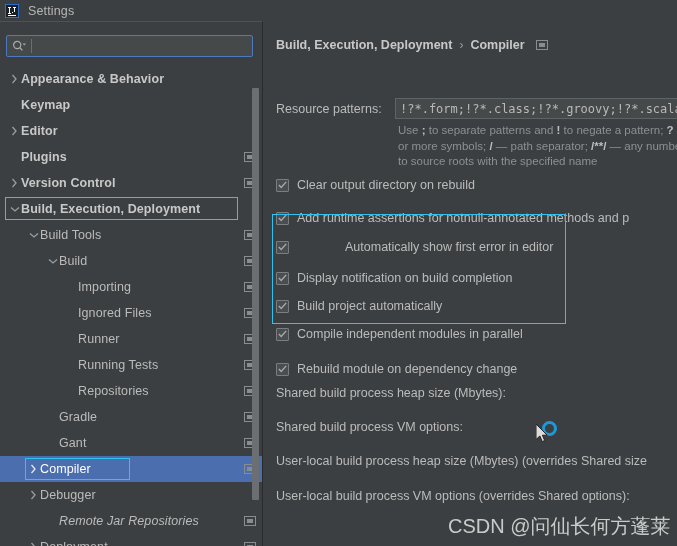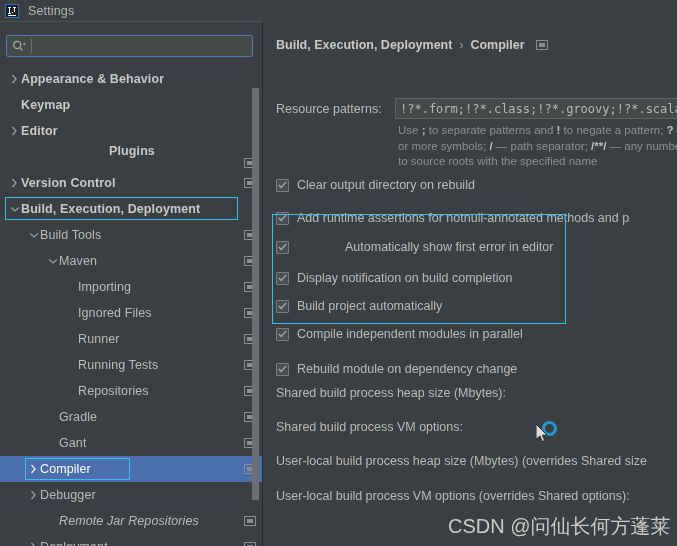--- a/index.html
+++ b/index.html
@@ -371,21 +371,21 @@
           <span class="label">Keymap</span>
         </div>
         <div class="tree-row bold" style="padding-left: 8px;">
           <span class="arrow">
             <svg width="7" height="10" viewBox="0 0 7 10">
               <polyline points="1.5,1 5,5 1.5,9" fill="none" stroke="currentColor" stroke-width="1.3"></polyline>
             </svg>
           </span>
           <span class="label">Editor</span>
         </div>
-        <div class="tree-row bold" style="padding-left: 8px; flex-direction: column;">
+        <div class="tree-row bold" style="padding-left: 8px;">
           <span class="arrow"></span>
           <span class="label">Plugins</span>
           <span class="badge">
             <i></i>
           </span>
         </div>
         <div class="tree-row bold" style="padding-left: 8px;">
           <span class="arrow">
             <svg width="7" height="10" viewBox="0 0 7 10">
               <polyline points="1.5,1 5,5 1.5,9" fill="none" stroke="currentColor" stroke-width="1.3"></polyline>
@@ -415,21 +415,21 @@
           <span class="badge">
             <i></i>
           </span>
         </div>
         <div class="tree-row" style="padding-left: 46px;">
           <span class="arrow">
             <svg width="10" height="7" viewBox="0 0 10 7">
               <polyline points="1,1.5 5,5 9,1.5" fill="none" stroke="currentColor" stroke-width="1.3"></polyline>
             </svg>
           </span>
-          <span class="label">Maven</span>
+          <span class="label">Build</span>
           <span class="badge">
             <i></i>
           </span>
         </div>
         <div class="tree-row" style="padding-left: 65px;">
           <span class="arrow"></span>
           <span class="label">Importing</span>
           <span class="badge">
             <i></i>
           </span>

